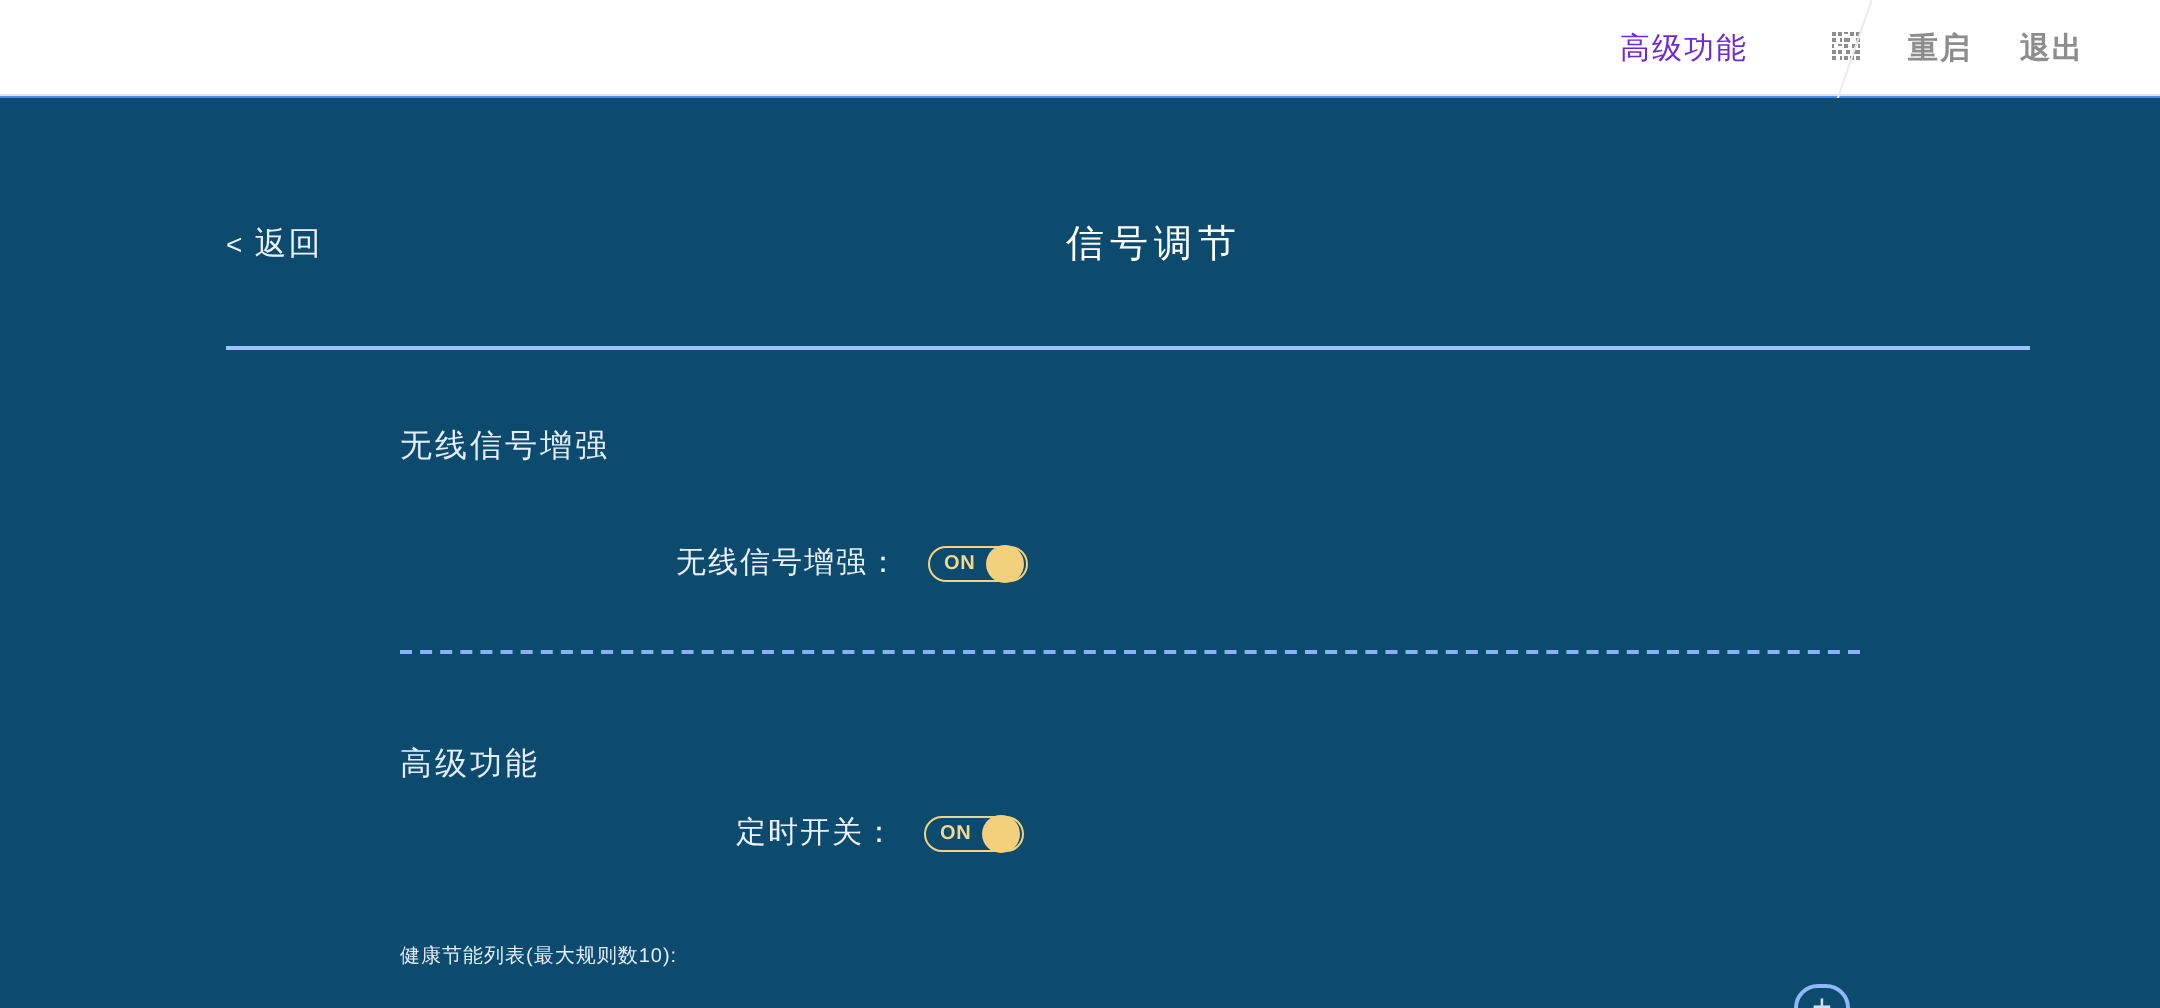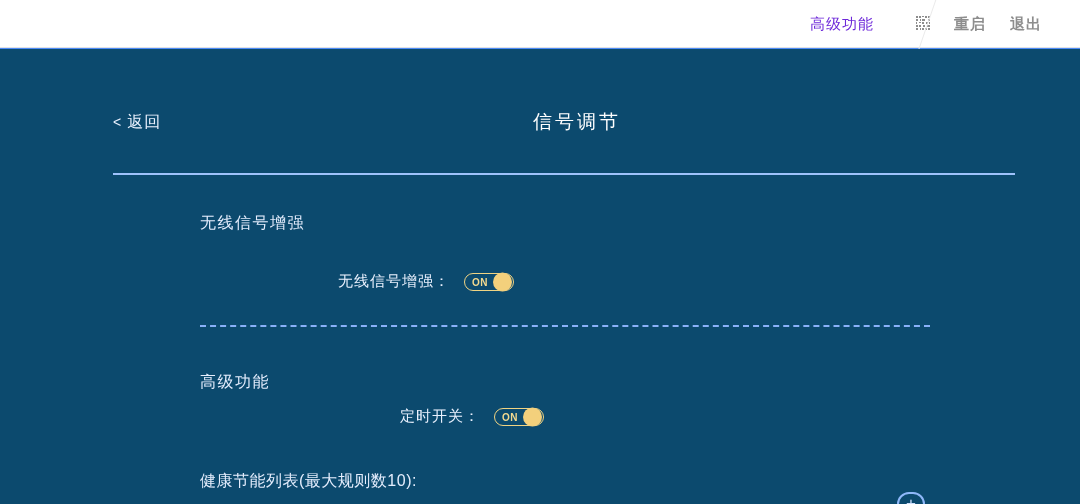--- a/index.html
+++ b/index.html
@@ -136,21 +136,21 @@
   }
   .sec1-head { top: 164px; }
   .sec2-head { top: 323px; }
 
   .field-row {
     position: absolute;
     display: flex;
     align-items: center;
   }
   .row1 { left: 338px; top: 223px; }
-  .row2 { left: 368px; top: 358px; margin-left: 32px; }
+  .row2 { left: 368px; top: 358px; }
 
   .field-label {
     font-size: 15px;
     color: #eaf1fe;
     letter-spacing: 1px;
     margin-right: 14px;
     white-space: nowrap;
   }
 
   .toggle {
@@ -185,21 +185,21 @@
     position: absolute;
     left: 200px; top: 276px;
     width: 730px;
     height: 0;
     border-top: 2px dashed #8ab1f8;
   }
 
   .list-caption {
     position: absolute;
     left: 200px; top: 422px;
-    font-size: 16px;
+    font-size: 10px;
     color: #e4edfd;
     letter-spacing: 0.5px;
   }
 
   
   .add-btn {
     position: absolute;
     left: 897px; top: 443px;
     width: 28px; height: 24px;
     border: 2px solid #8fb8f9;

